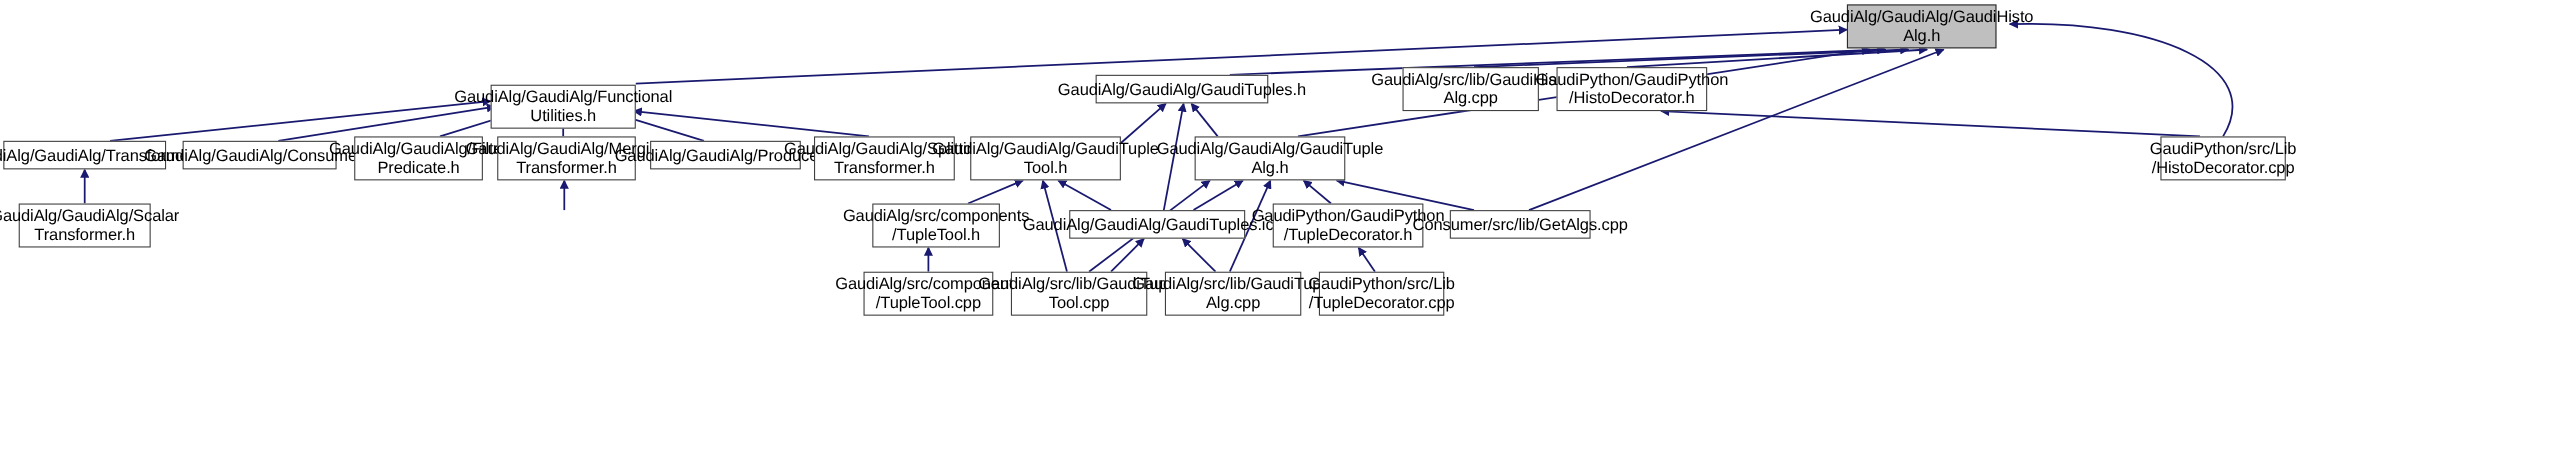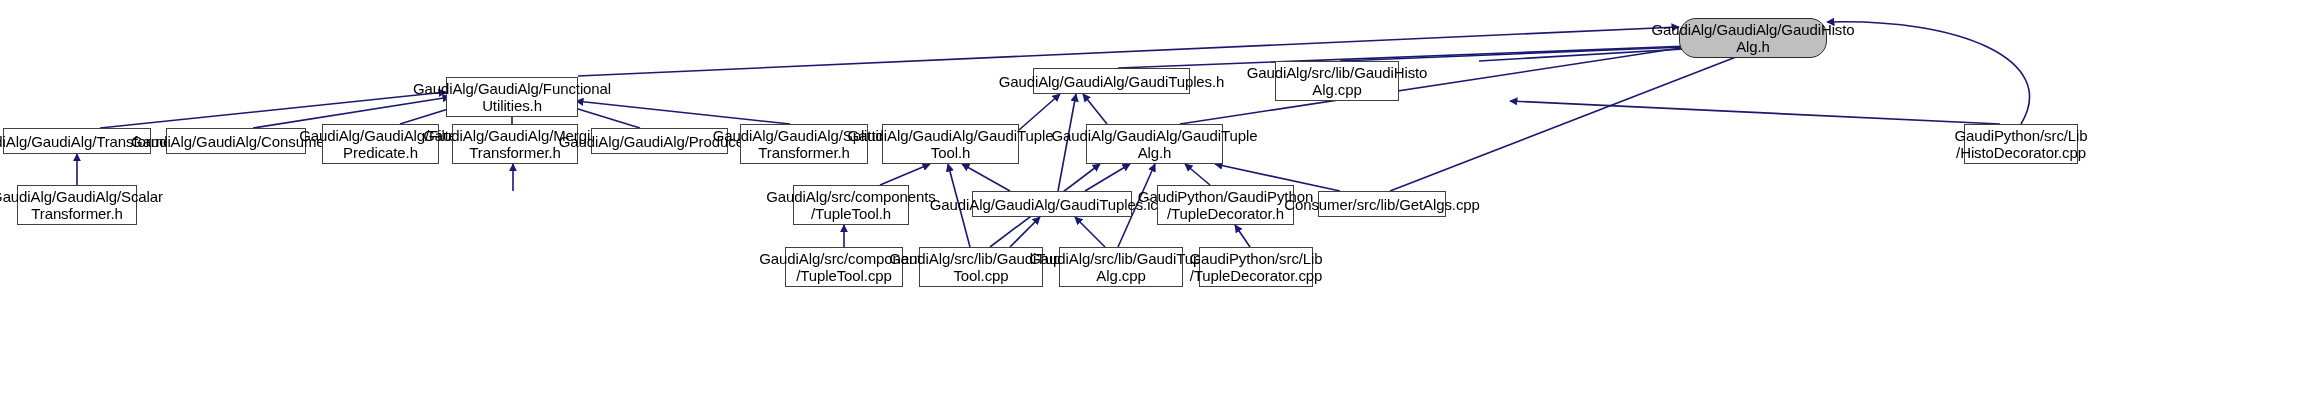--- a/index.html
+++ b/index.html
@@ -82,27 +82,29 @@
       <path d="M 970 247 L 948 164" fill="none" stroke="#191970" stroke-width="1.6" marker-end="url(#ah)"></path>
       <path d="M 1085 191 L 1130 164" fill="none" stroke="#191970" stroke-width="1.6" marker-end="url(#ah)"></path>
       <path d="M 1210 185 L 1185 164" fill="none" stroke="#191970" stroke-width="1.6" marker-end="url(#ah)"></path>
       <path d="M 990 247 L 1100 164" fill="none" stroke="#191970" stroke-width="1.6" marker-end="url(#ah)"></path>
       <path d="M 1105 247 L 1075 217" fill="none" stroke="#191970" stroke-width="1.6" marker-end="url(#ah)"></path>
       <path d="M 1010 247 L 1040 217" fill="none" stroke="#191970" stroke-width="1.6" marker-end="url(#ah)"></path>
       <path d="M 1118 247 L 1155 164" fill="none" stroke="#191970" stroke-width="1.6" marker-end="url(#ah)"></path>
       <path d="M 1250 247 L 1235 225" fill="none" stroke="#191970" stroke-width="1.6" marker-end="url(#ah)"></path>
       <path d="M 1340 191 L 1215 164" fill="none" stroke="#191970" stroke-width="1.6" marker-end="url(#ah)"></path>
     </svg>
-<div class="node root" style="left: 1679px; top: 18px; width: 148px; height: 40px; background: rgb(191, 191, 191); border-color: rgb(43, 43, 43); border-radius: 17px;">GaudiAlg/GaudiAlg/GaudiHisto
+<div class="node root" style="left: 1679px; top: 4px; width: 136px; height: 40px; background: rgb(191, 191, 191); border-color: rgb(43, 43, 43);">GaudiAlg/GaudiAlg/GaudiHisto
 Alg.h</div>
     <div class="node" style="left: 446px; top: 61px; width: 132px; height: 40px; background: rgb(255, 255, 255); border-color: rgb(64, 64, 64); margin-top: 16px;">GaudiAlg/GaudiAlg/Functional
 Utilities.h</div>
-    <div class="node" style="left: 996px; top: 68px; width: 157px; height: 26px; background: rgb(255, 255, 255); border-color: rgb(64, 64, 64); margin-left: 37px;">GaudiAlg/GaudiAlg/GaudiTuples.h</div>
+    <div class="node" style="left: 996px; top: 68px; width: 157px; height: 26px; background: rgb(255, 255, 255); border-color: rgb(64, 64, 64);">GaudiAlg/GaudiAlg/GaudiTuples.h</div>
     <div class="node" style="left: 1275px; top: 61px; width: 124px; height: 40px; background: rgb(255, 255, 255); border-color: rgb(64, 64, 64);">GaudiAlg/src/lib/GaudiHisto
 Alg.cpp</div>
+    <div class="node" style="left: 1415px; top: 61px; width: 137px; height: 40px; background: rgb(255, 255, 255); border-color: rgb(64, 64, 64);">GaudiPython/GaudiPython
+/HistoDecorator.h</div>
     <div class="node" style="left: 1964px; top: 124px; width: 114px; height: 40px; background: rgb(255, 255, 255); border-color: rgb(64, 64, 64);">GaudiPython/src/Lib
 /HistoDecorator.cpp</div>
     <div class="node" style="left: 3px; top: 128px; width: 148px; height: 26px; background: rgb(255, 255, 255); border-color: rgb(64, 64, 64);">GaudiAlg/GaudiAlg/Transformer.h</div>
     <div class="node" style="left: 166px; top: 128px; width: 140px; height: 26px; background: rgb(255, 255, 255); border-color: rgb(64, 64, 64);">GaudiAlg/GaudiAlg/Consumer.h</div>
     <div class="node" style="left: 322px; top: 124px; width: 117px; height: 40px; background: rgb(255, 255, 255); border-color: rgb(64, 64, 64);">GaudiAlg/GaudiAlg/Filter
 Predicate.h</div>
     <div class="node" style="left: 452px; top: 124px; width: 126px; height: 40px; background: rgb(255, 255, 255); border-color: rgb(64, 64, 64);">GaudiAlg/GaudiAlg/Merging
 Transformer.h</div>
     <div class="node" style="left: 591px; top: 128px; width: 137px; height: 26px; background: rgb(255, 255, 255); border-color: rgb(64, 64, 64);">GaudiAlg/GaudiAlg/Producer.h</div>
     <div class="node" style="left: 740px; top: 124px; width: 128px; height: 40px; background: rgb(255, 255, 255); border-color: rgb(64, 64, 64);">GaudiAlg/GaudiAlg/Splitting

